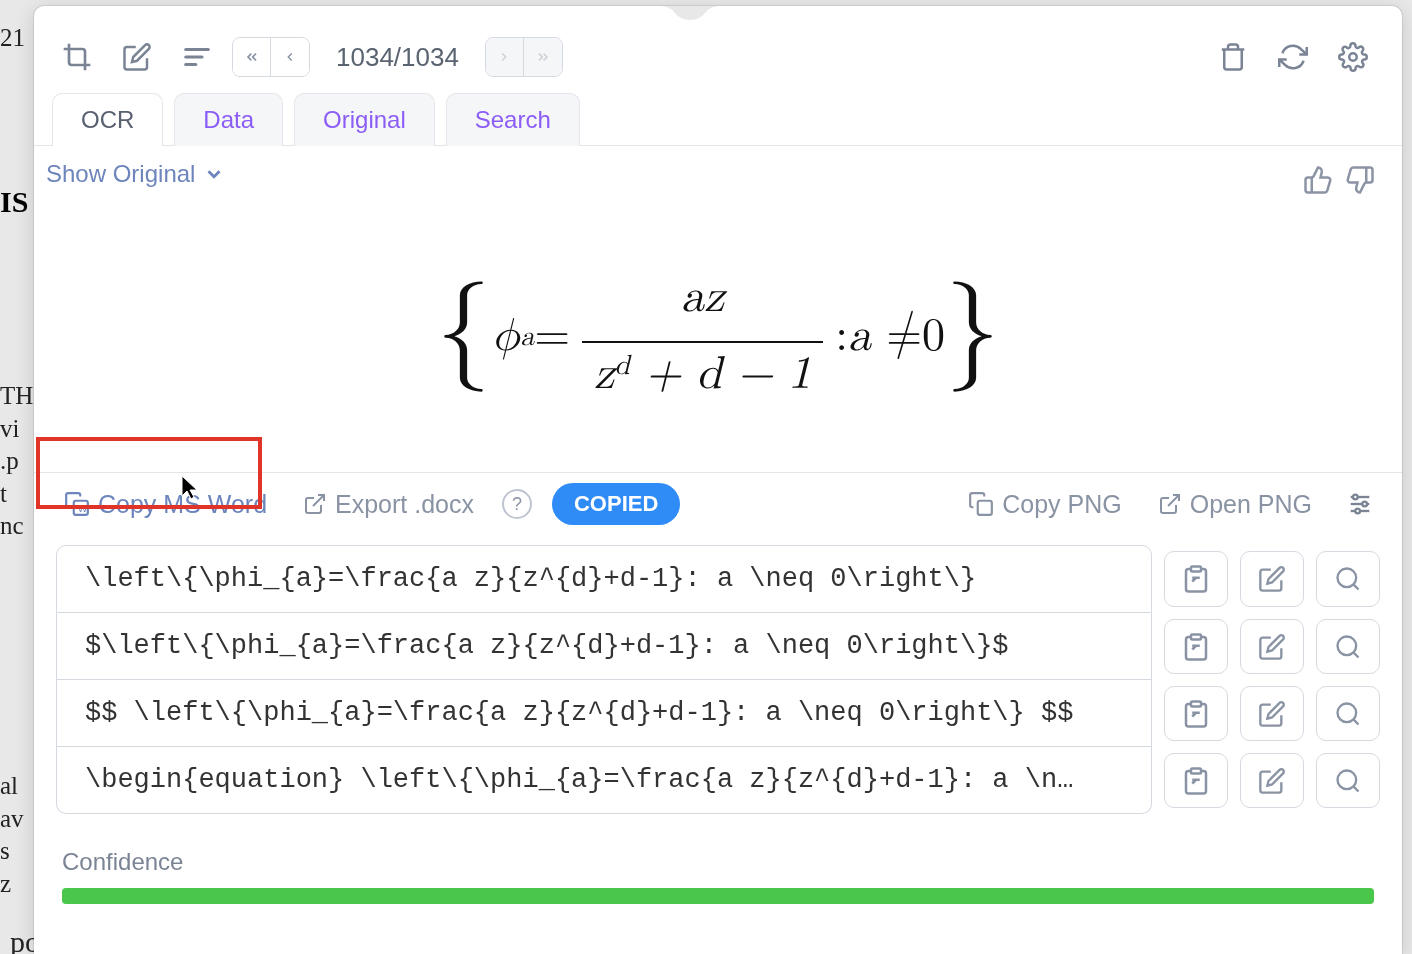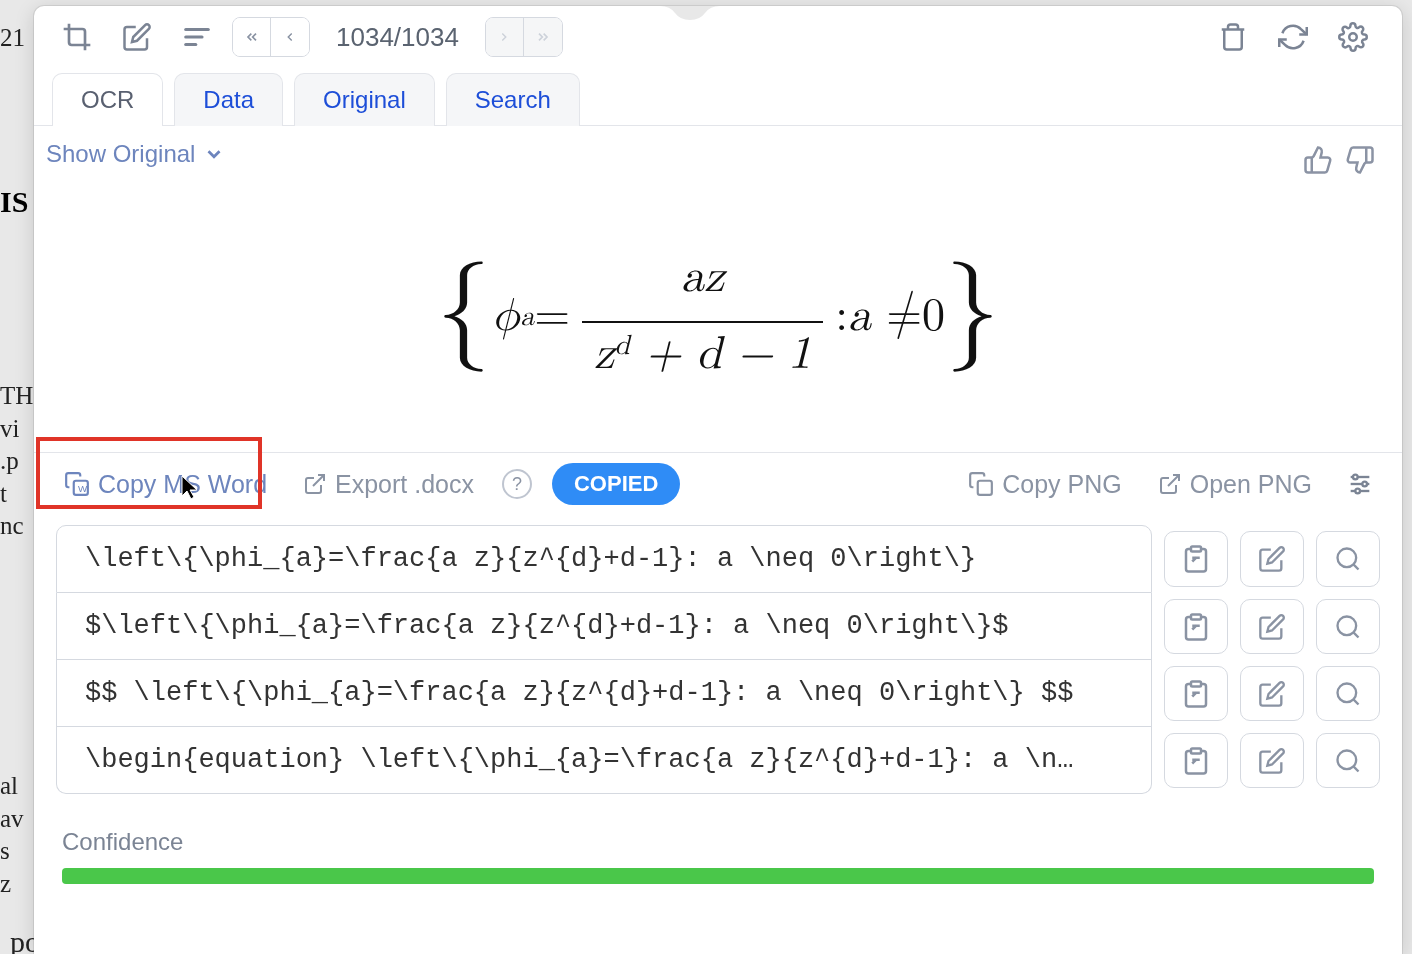--- a/index.html
+++ b/index.html
@@ -48,41 +48,41 @@
   background: #fff;
   border-radius: 10px 10px 0 0;
   box-shadow: 0 0 0 1px rgba(0,0,0,0.08), 0 4px 20px rgba(0,0,0,0.15);
   z-index: 2;
   overflow: hidden;
 }
 .notch { position:absolute; left:626px; top:0; }
 .toolbar {
   display: flex;
   align-items: center;
-  padding: 6px 24px 10px 18px;
+  padding: 26px 24px 10px 18px;
   gap: 10px;
 }
 .tbtn {
   width: 50px; height: 50px;
   display: flex; align-items: center; justify-content: center;
   cursor: pointer;
   border-radius: 8px;
   color: #7b8494;
 }
 .pager { display:flex; align-items:center; gap: 10px; margin: 0 auto; }
 .pager-btns { display:flex; border: 1px solid #d5d9e0; border-radius: 8px; overflow:hidden; }
 .pbtn { width:38px; height:38px; display:flex;align-items:center;justify-content:center; border-right:1px solid #d5d9e0; background:#fff; color:#8a93a3; cursor:pointer;}
 .pbtn:last-child{border-right:none;}
 .pbtn.disabled { background:#f5f6f7; color:#cdd2da; cursor:default;}
 .page-num { font-size: 26px; color:#5a6370; padding:0 16px; }
 .tabs { display:flex; padding: 0 18px; gap: 12px; border-bottom: 1px solid #e3e5ea; }
 .tab {
   padding: 12px 28px;
   font-size: 24px;
-  color: #1d4ed8;
+  color: #8b5cf6;
   background: #f5f6f8;
   border: 1px solid #e3e5ea;
   border-bottom: none;
   border-radius: 10px 10px 0 0;
   margin-right: -1px;
   cursor:pointer;
   position: relative;
   top: 1px;
 }
 .tab.active { background: #fff; color: #596070; z-index: 1;}

